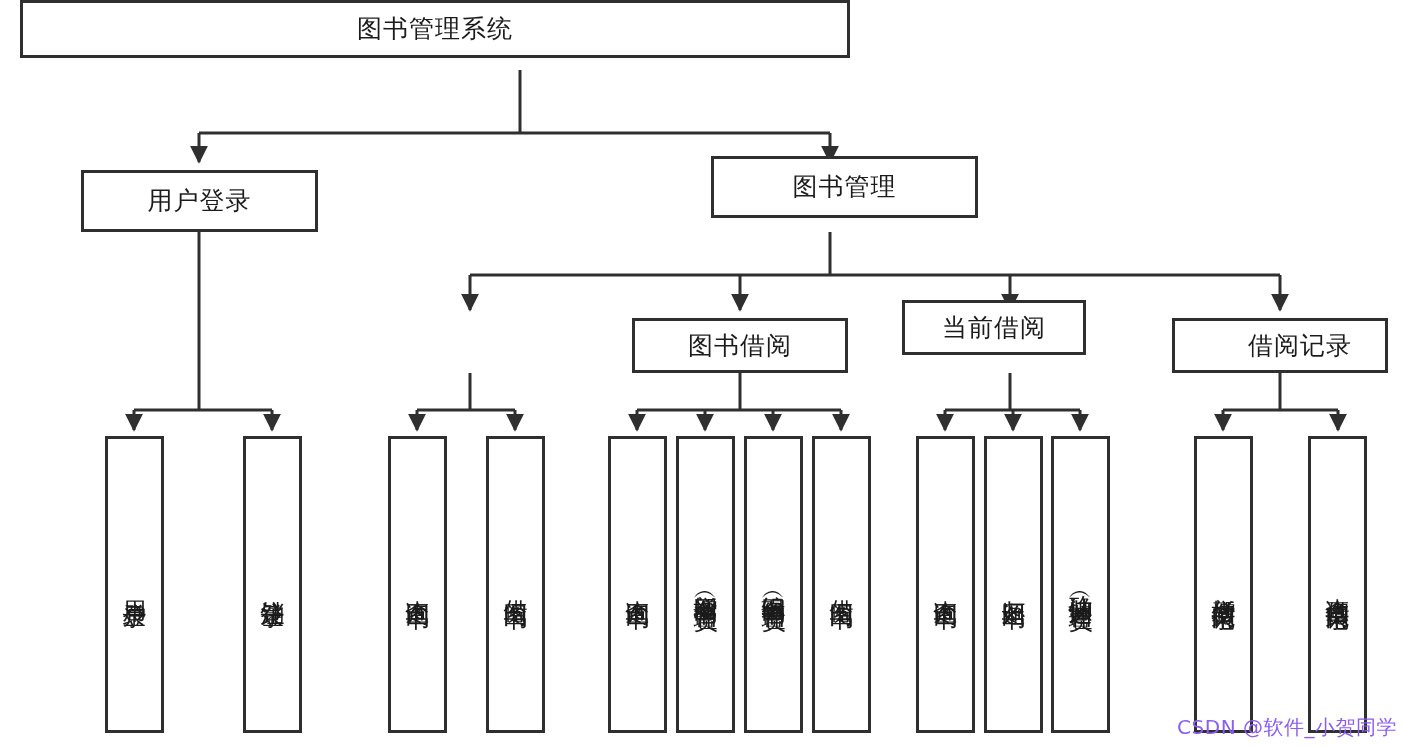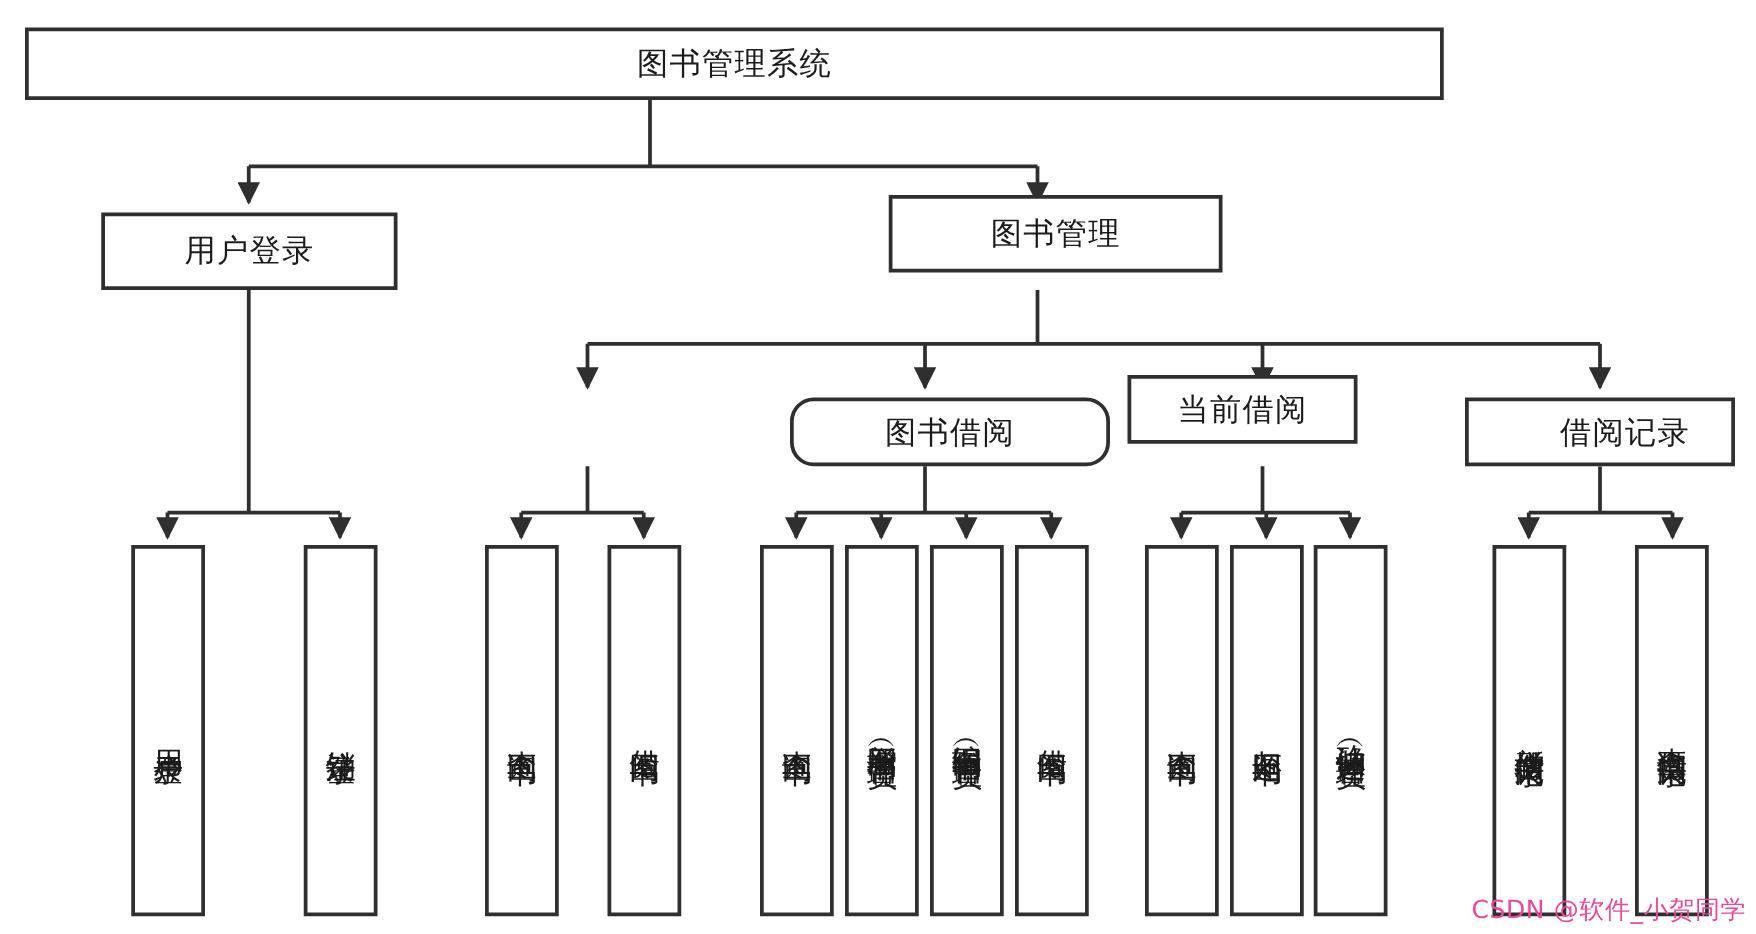--- a/index.html
+++ b/index.html
@@ -55,21 +55,21 @@
     width: 1405px;
     height: 747px;
     z-index: 1;
     pointer-events: none;
   }
   .watermark {
     position: absolute;
     right: 8px;
     bottom: 6px;
     font-size: 20px;
-    color: #ec4899;
+    color: #8b5cf6;
     z-index: 5;
     white-space: nowrap;
     letter-spacing: 0.5px;
     margin-left: 29px;
   }
 </style>
 </head>
 <body>
 
 <div id="canvas">
@@ -117,28 +117,28 @@
       <path d="M 1013 410 L 1013 430" marker-end="url(#arrow)"></path>
       <path d="M 1080 410 L 1080 430" marker-end="url(#arrow)"></path>
 
       <path d="M 1280 373 L 1280 410"></path>
       <path d="M 1223 410 L 1338 410"></path>
       <path d="M 1223 410 L 1223 430" marker-end="url(#arrow)"></path>
       <path d="M 1338 410 L 1338 430" marker-end="url(#arrow)"></path>
     </g>
   </svg>
 
-  <div class="box h-box root-box" style="left:20px; top:22px; width:1135px; height:58px;">图书管理系统</div>
+  <div class="box h-box root-box" style="left:20px; top:0; width:830px; height:58px;">图书管理系统</div>
 
   <div class="box h-box" style="left:81px; top:170px; width:237px; height:62px;">用户登录</div>
 
   <div class="box h-box" style="left:711px; top:156px; width:267px; height:62px;">图书管理</div>
 
 
-  <div class="box h-box" style="left:632px; top:318px; width:256px; height:55px;border-radius:19px;">图书借阅</div>
+  <div class="box h-box" style="left:632px; top:318px; width:216px; height:55px;">图书借阅</div>
 
   <div class="box h-box" style="left:902px; top:300px; width:184px; height:55px;">当前借阅</div>
 
   <div class="box h-box" style="left:1172px; top:318px; width:216px; height:55px;padding-left:40px;">借阅记录</div>
 
   <div class="box v-box" style="left:105px; top:436px; width:59px; height:297px;">
     <span>用户登录</span>
   </div>
 
   <div class="box v-box" style="left:243px; top:436px; width:59px; height:297px;">

